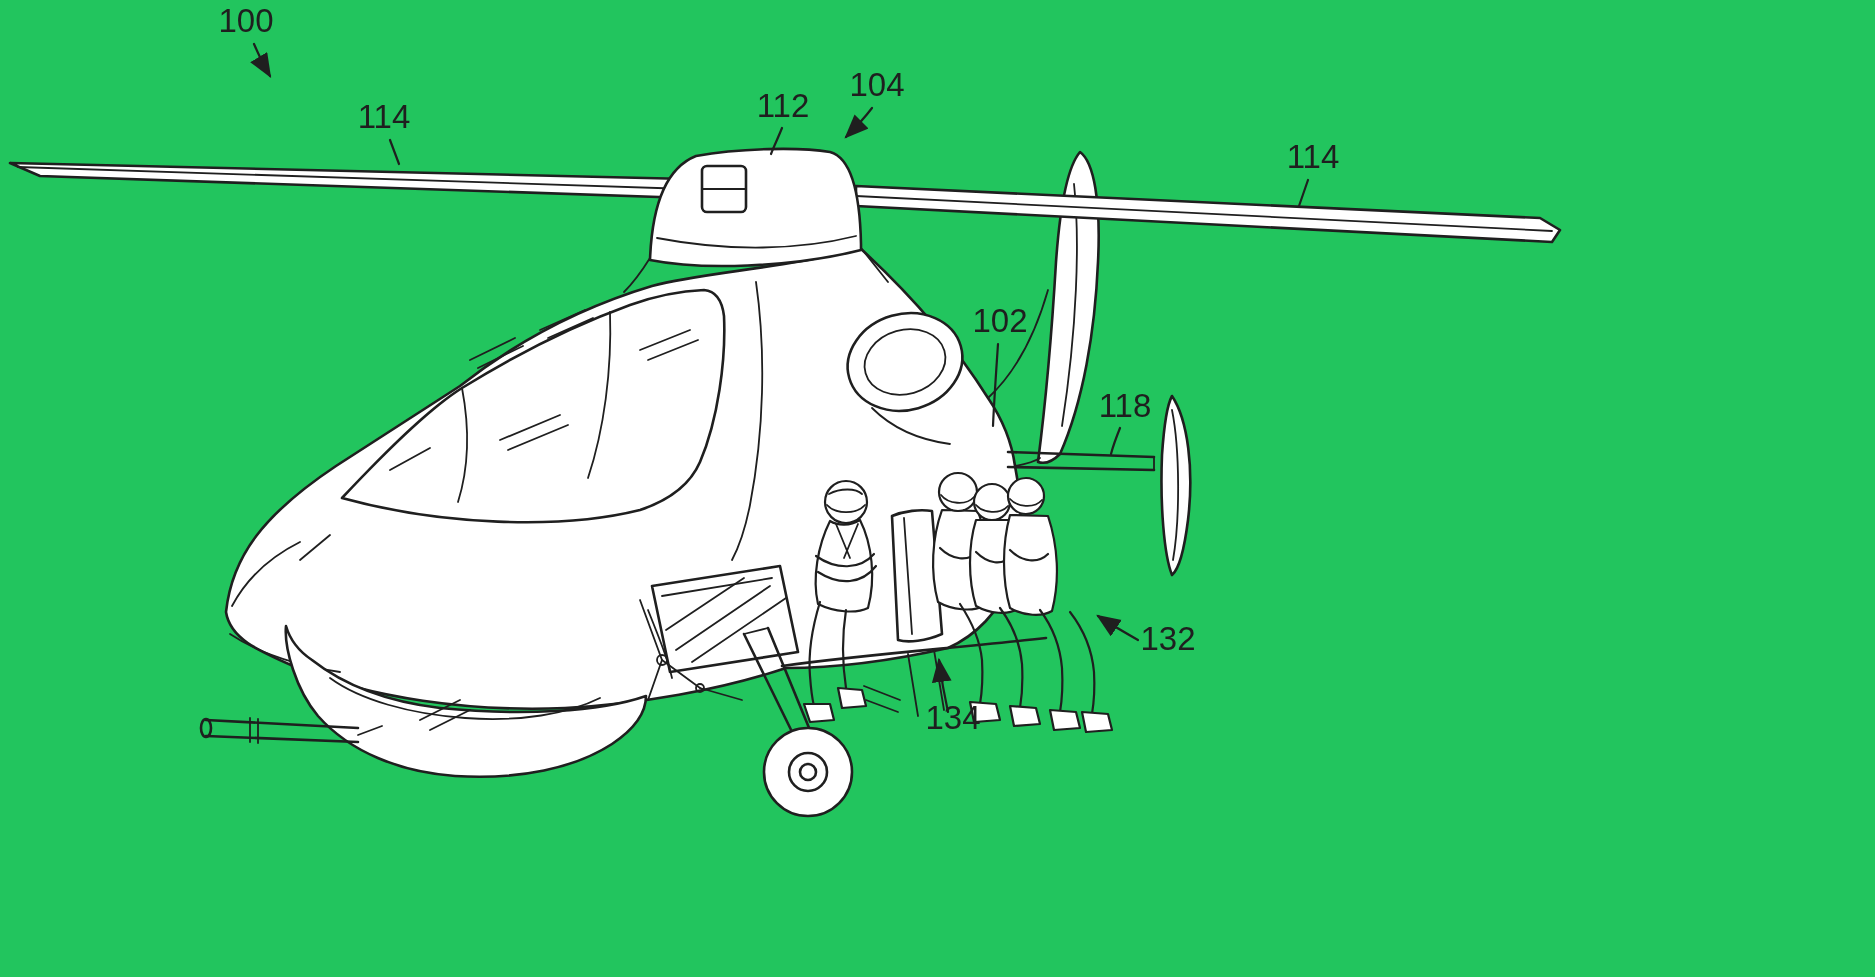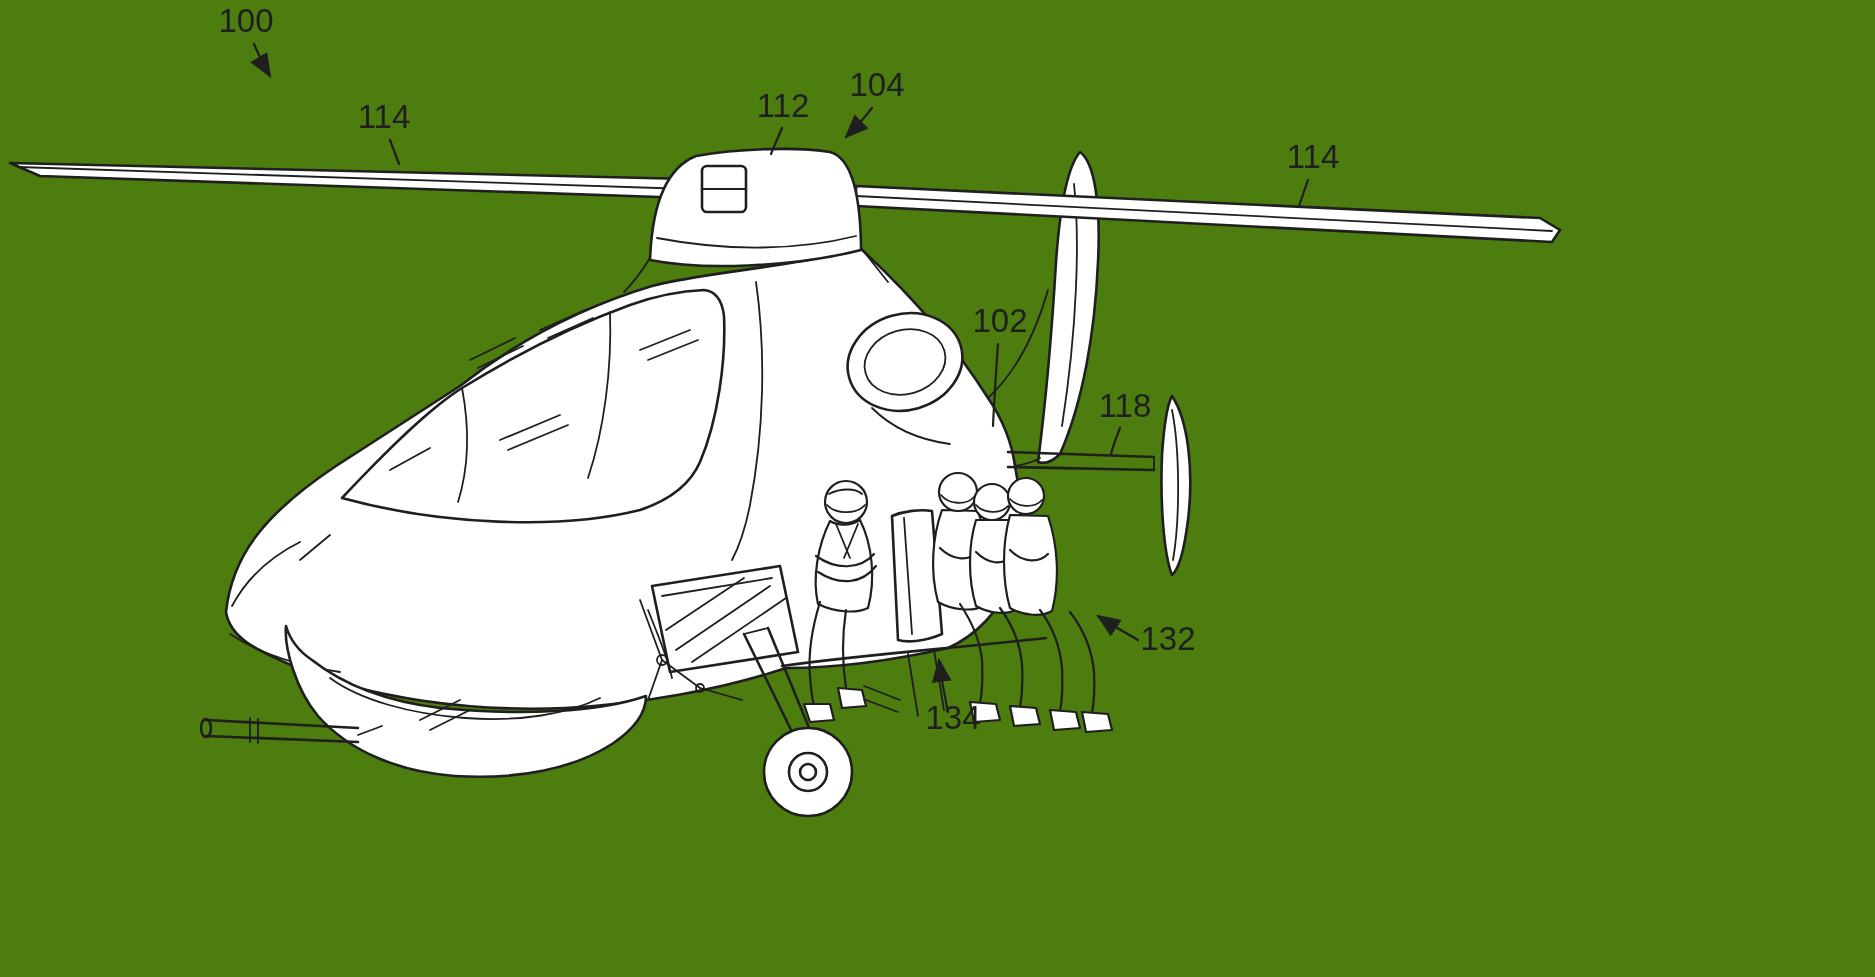--- a/index.html
+++ b/index.html
@@ -1,20 +1,20 @@
 <!DOCTYPE html>
 <html><head>
 <meta charset="utf-8">
 <style>
   html, body { margin: 0; padding: 0; background: #ffffff; }
   .stage {
     position: relative;
     width: 1875px;
     height: 977px;
-    background: #4d7c0f;
+    background: #22c55e;
     overflow: hidden;
   }
   svg { display: block; }
   .ref-label {
     font-family: "Liberation Sans", sans-serif;
     font-size: 33px;
     fill: #1f1f1f;
     text-anchor: middle;
   }
   path, line, circle, ellipse, rect { vector-effect: none; }

